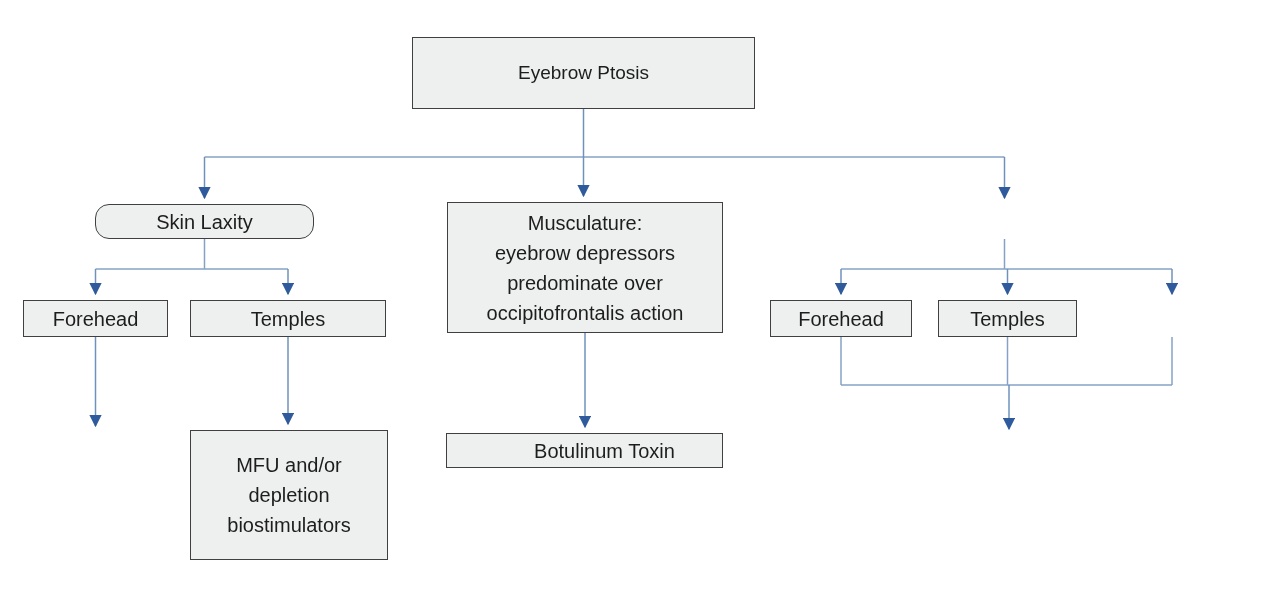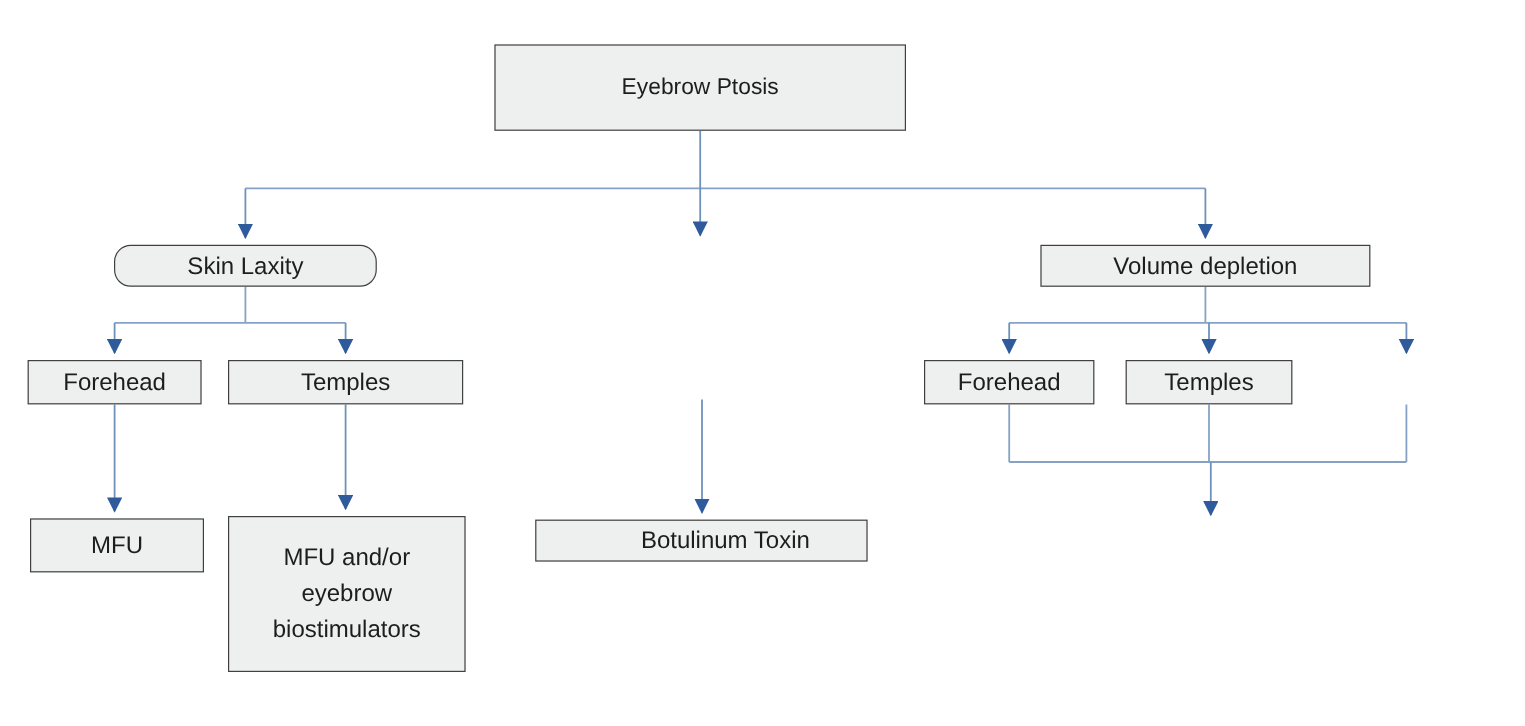--- a/index.html
+++ b/index.html
@@ -81,49 +81,49 @@
   </svg>
 
   <div class="node n-root">
     <span>Eyebrow Ptosis</span>
   </div>
 
   <div class="node n-skin-laxity">
     <span>Skin Laxity</span>
   </div>
 
+  <div class="node n-musculature">
+    <span>Musculature:
+eyebrow depressors
+predominate over
+occipitofrontalis action</span>
+  </div>
 
-  <div class="node n-volume">
-    <span>Volume depletion</span>
-  </div>
 
   <div class="node n-forehead-left">
     <span>Forehead</span>
   </div>
 
   <div class="node n-temples-left">
     <span>Temples</span>
   </div>
 
   <div class="node n-forehead-right">
     <span>Forehead</span>
   </div>
 
   <div class="node n-temples-right">
     <span>Temples</span>
   </div>
 
 
-  <div class="node n-mfu">
-    <span>MFU</span>
-  </div>
 
   <div class="node n-mfu-collagen">
     <span>MFU and/or
-eyebrow
+depletion
 biostimulators</span>
   </div>
 
   <div class="node n-botulinum">
     <span>Botulinum Toxin</span>
   </div>
 
 
 </div>
 

